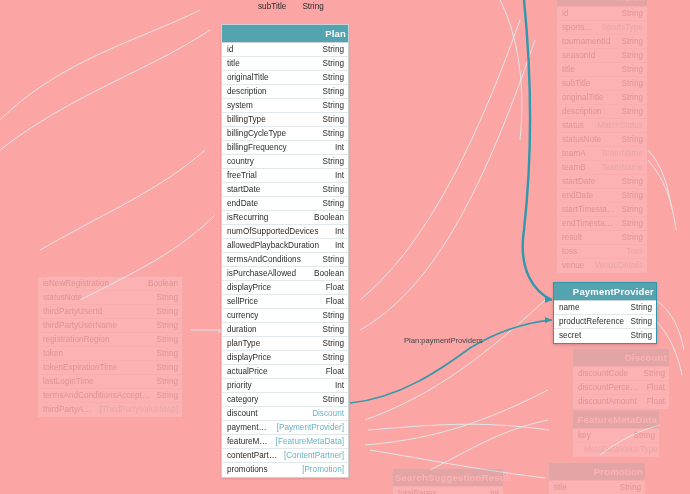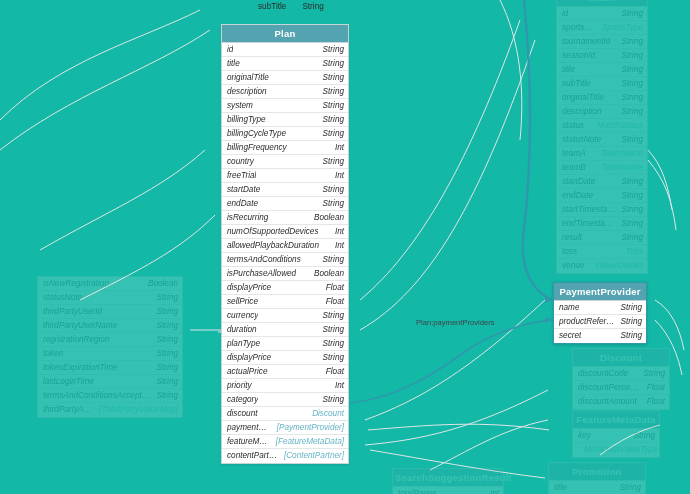--- a/index.html
+++ b/index.html
@@ -7,21 +7,21 @@
     padding: 0;
     background: #ffffff;
   }
   body {
     font-family: "Liberation Sans", sans-serif;
   }
   #canvas {
     position: relative;
     width: 690px;
     height: 494px;
-    background: #14b8a6;
+    background: #fca5a5;
     overflow: hidden;
   }
   svg.edges {
     position: absolute;
     left: 0;
     top: 0;
     width: 690px;
     height: 494px;
     pointer-events: none;
   }
@@ -30,29 +30,28 @@
     background: #ffffff;
     border: 1px solid #c9d4d6;
     box-sizing: border-box;
     box-shadow: 0 1px 2px rgba(0,0,0,0.10);
   }
   .entity .ent-header {
     background: #53a3b0;
     color: #ffffff;
     font-size: 9.5px;
     font-weight: bold;
-    text-align: center;
+    text-align: right;
     padding: 3px 2px 3px 2px;
     letter-spacing: .2px;
     line-height: 11px;
     border-bottom: 1px solid #c9d4d6;
   }
   .entity .rows {
     display: block;
-    font-style: italic;
   }
   .entity .row {
     display: flex;
     justify-content: space-between;
     align-items: center;
     font-size: 8.2px;
     color: #2b2b2b;
     padding: 2px 4px 2px 5px;
     border-bottom: 1px solid #e2e8ea;
     line-height: 11px;
@@ -261,24 +260,28 @@
           <span class="ftype ref">[PaymentProvider]</span>
         </div>
         <div class="row">
           <span class="fname">featureMetadata</span>
           <span class="ftype ref">[FeatureMetaData]</span>
         </div>
         <div class="row">
           <span class="fname">contentPartnerDetails</span>
           <span class="ftype ref">[ContentPartner]</span>
         </div>
-      </div>
-  </div>
-
-  <div class="entity focus" id="ent-payment" style="left:553px; top:282px; width:94px;">
+        <div class="row">
+          <span class="fname">promotions</span>
+          <span class="ftype ref">[Promotion]</span>
+        </div>
+      </div>
+  </div>
+
+  <div class="entity focus" id="ent-payment" style="left:553px; top:282px; width:104px;">
     <div class="ent-header">PaymentProvider</div>
     <div class="rows">
         <div class="row">
           <span class="fname">name</span>
           <span class="ftype">String</span>
         </div>
         <div class="row">
           <span class="fname">productReference</span>
           <span class="ftype">String</span>
         </div>
@@ -461,15 +464,15 @@
   <div class="entity ghost" id="ent-search" style="left:392px; top:468px; width:112px;">
     <div class="ent-header">SearchSuggestionResult</div>
     <div class="rows">
         <div class="row">
           <span class="fname">totalPages</span>
           <span class="ftype">Int</span>
         </div>
       </div>
   </div>
 
-  <div class="edge-label" style="left:404px; top:318px;margin-left:12px;">Plan:paymentProviders</div>
+  <div class="edge-label" style="left:404px; top:336px;">Plan:paymentProviders</div>
 
 </div>
 
 </body></html>

